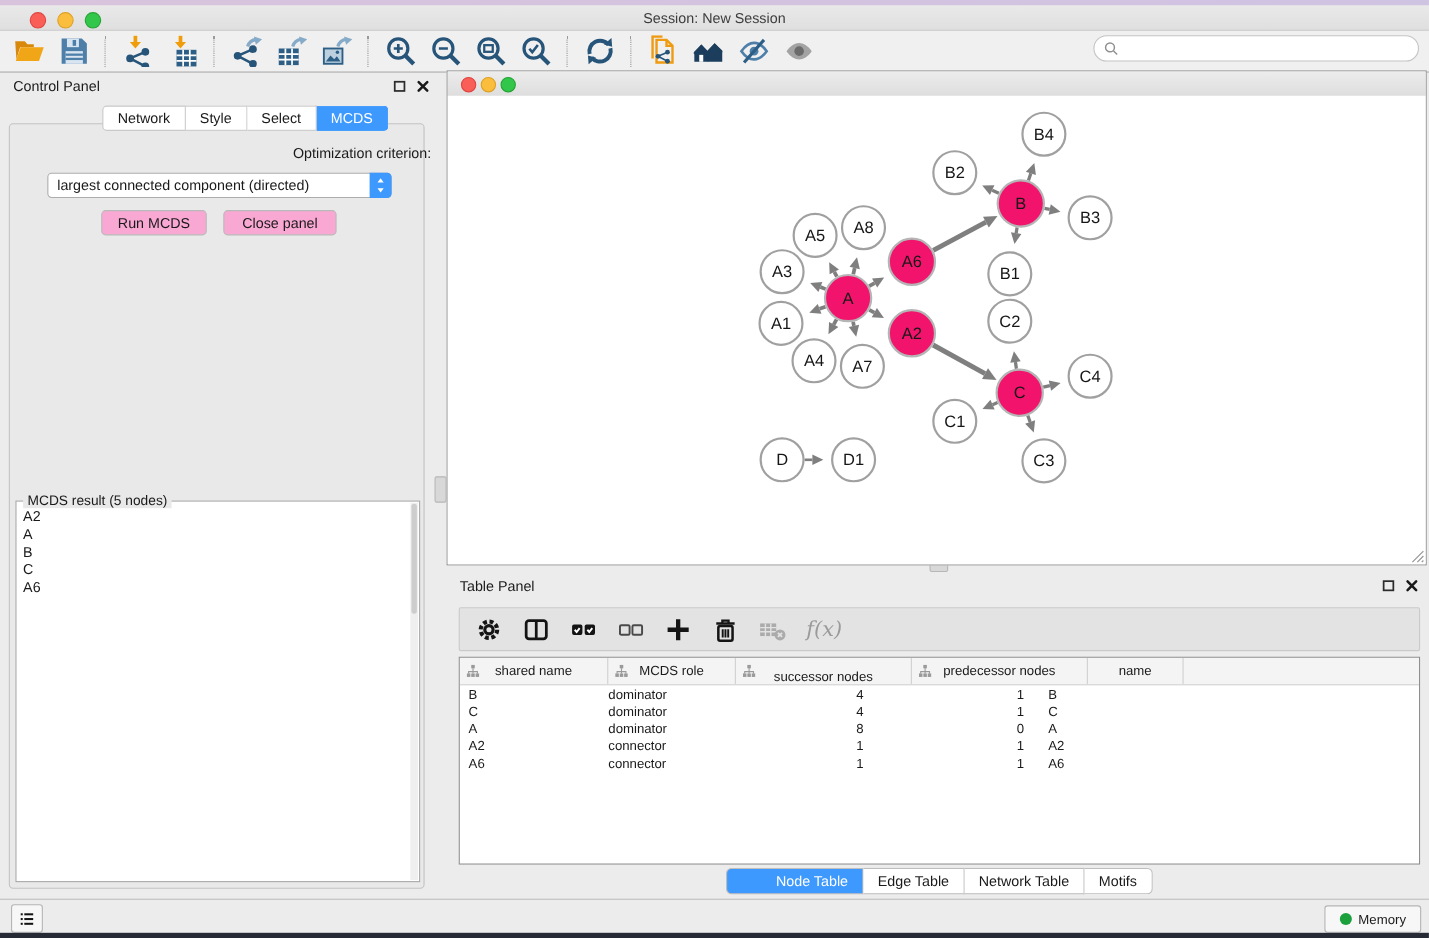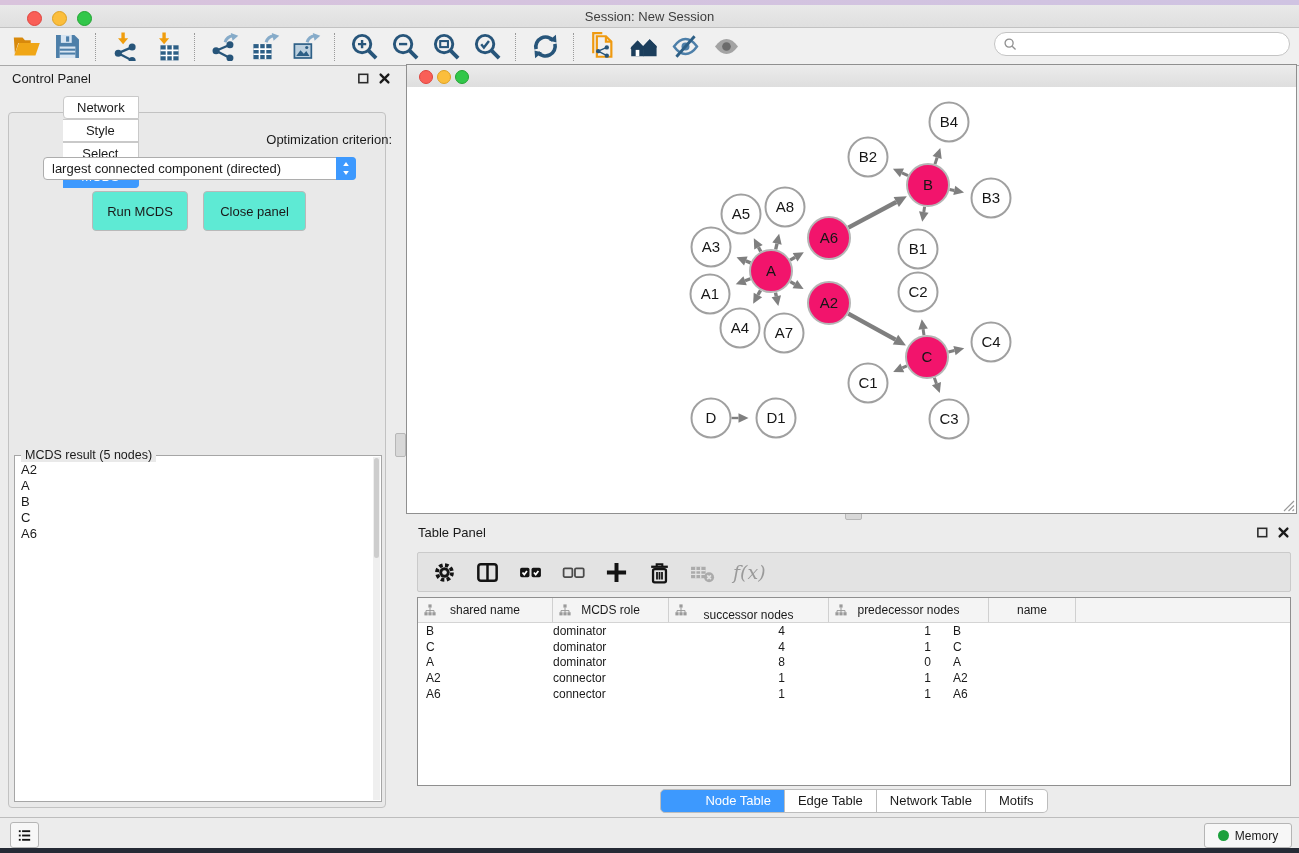--- a/index.html
+++ b/index.html
@@ -28,35 +28,35 @@
   #search-box{position:absolute;left:994px;top:4px;width:296px;height:24px;background:#fff;
               border:1px solid #c4c4c4;border-radius:12px;display:flex;align-items:center;padding-left:8px;box-sizing:border-box;}
   #search-box svg{width:15px;height:15px;}
   #search-input{border:none;outline:none;flex:1;font-size:12px;background:transparent;height:18px;}
 
   
   #cp-title{left:12px;top:71px;font-size:13px;}
   .panel-icons{display:flex;gap:8px;align-items:center;}
   #cp-icons{left:357px;top:72px;}
   .mini-icon svg{width:13px;height:13px;}
-  #cp-tabs{left:63px;top:96px;display:flex;flex-direction:column;}
+  #cp-tabs{left:93px;top:96px;display:flex;}
   .seg-tab{height:21px;line-height:21px;padding:0 13px;font-size:13px;background:#fff;
            border:1px solid #c9c9c9;border-left:none;text-align:center;}
   .seg-tab:first-child{border-left:1px solid #c9c9c9;border-radius:4px 0 0 4px;}
   .seg-tab:last-child{border-radius:0 4px 4px 0;}
   .seg-tab.active{background:#3d99fe;border-color:#3d99fe;color:#fff;}
   #cp-frame{left:8px;top:112px;width:376px;height:694px;background:#e9e9e9;border:1px solid #c2c2c2;border-radius:4px;}
   #opt-label{left:0;top:132px;width:392px;text-align:right;font-size:13px;}
   #criterion{left:43px;top:157px;width:313px;height:23px;background:#fff;border:1px solid #adadad;border-radius:4px;
              box-sizing:border-box;display:flex;align-items:center;}
   #criterion-value{flex:1;font-size:13px;padding-left:8px;white-space:nowrap;overflow:hidden;}
   #criterion-stepper{width:20px;height:23px;margin:-1px -1px -1px 0;background:#3d99fe;border-radius:0 4px 4px 0;
                      display:flex;align-items:center;justify-content:center;}
   #criterion-stepper svg{width:12px;height:19px;}
-  .push-btn{position:absolute;height:40px;background:#5eead4;border:1px solid #b9b9b9;border-radius:4px;
+  .push-btn{position:absolute;height:23px;background:#f9a8d4;border:1px solid #b9b9b9;border-radius:4px;
             font-size:13px;display:flex;align-items:center;justify-content:center;box-sizing:border-box;}
   #run-btn{left:92px;top:191px;width:96px;}
   #close-btn{left:203px;top:191px;width:103px;}
   #result-box{left:14px;top:455px;width:366px;height:345px;border:1px solid #a6a6a6;background:#fff;}
   #result-legend{position:absolute;left:6px;top:-8px;background:#e9e9e9;padding:0 4px;font-size:12.5px;}
   #result-list{position:absolute;left:2px;top:6px;right:10px;font-size:13px;line-height:16px;}
   #result-list div{padding-left:4px;}
   #result-scroll{position:absolute;right:1px;top:1px;width:7px;height:343px;background:#efefef;}
   #result-thumb{position:absolute;left:1px;top:1px;width:5px;height:100px;background:#cdcdcd;border-radius:3px;}
 

